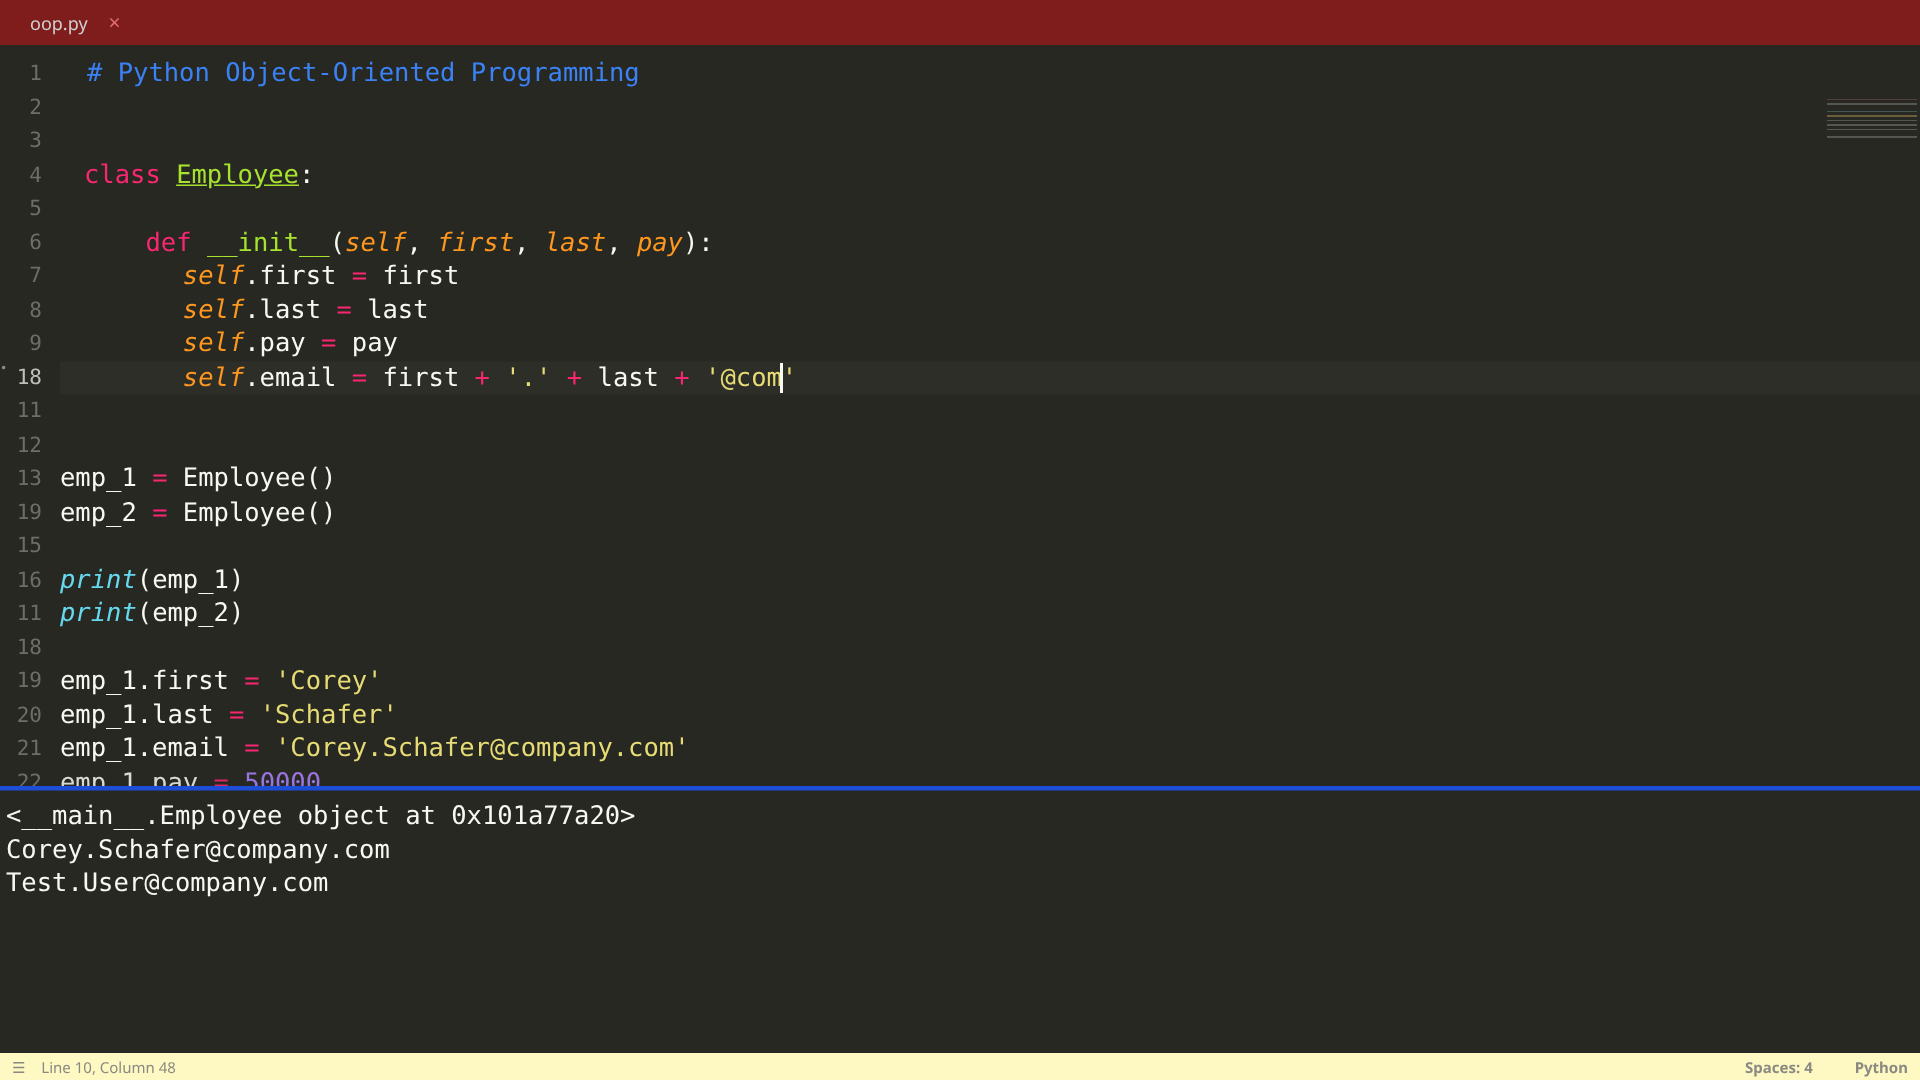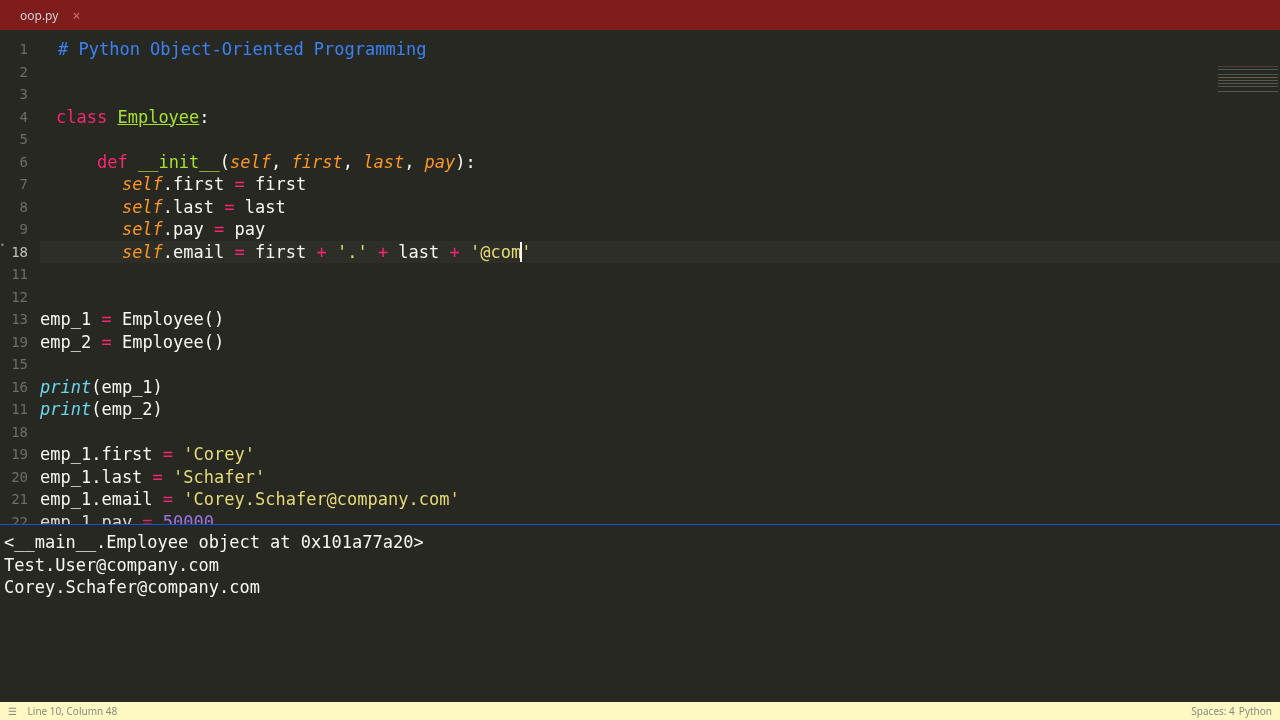--- a/index.html
+++ b/index.html
@@ -97,21 +97,21 @@
                     #aaa 3px 4px, transparent 4px 8px,
                     #7aa 8px 9px, transparent 9px 11px,
                     #e8c26b 11px 12px, transparent 12px 14px,
                     #aaa 14px 15px, transparent 15px 17px,
                     #aaa 17px 18px, transparent 18px 20px,
                     #aaa 20px 21px, transparent 21px 25px,
                     #aaa 25px 26px, transparent 26px 30px)
     no-repeat;
 }
 .output {
-  border-top: 1px solid #1d4ed8;
+  border-top: 3px solid #1d4ed8;
   padding: 6px 4px;
   font-size: 17px;
   line-height: 22.5px;
   background: #272822;
 }
 .output > div { white-space: pre; }
 .statusbar {
   position: absolute;
   bottom: 0;
   left: 0;
@@ -119,21 +119,21 @@
   height: 18px;
   background: #fef9c3;
   display: flex;
   align-items: center;
   justify-content: space-between;
   padding: 0 8px;
   font-size: 10px;
   font-family: system-ui, -apple-system, sans-serif;
   color: #8a8a82;
 }
-.status-right { display: flex; gap: 4px; }
+.status-right { display: flex; gap: 28px; font-weight: bold; }
 .s-comment { color: #3b82f6; margin-left: 18px; }
 .s-keyword { color: #f92672; margin-left: 16px; }
 .s-classname { color: #a6e22e; text-decoration: underline; margin-top: 44px; }
 .s-funcname { color: #a6e22e; }
 .s-param { color: #fd971f; font-style: italic; }
 .s-self { color: #fd971f; font-style: italic; }
 .s-op { color: #f92672; }
 .s-string { color: #e6db74; }
 .s-number { color: #ae81ff; }
 .s-builtin { color: #66d9ef; font-style: italic; }
@@ -173,22 +173,22 @@
       <div>20</div>
       <div>21</div>
       <div>22</div>
     </div>
   <div class="code" id="code"><div><span class="s-comment"># Python Object-Oriented Programming</span></div><div></div><div></div><div><span class="s-keyword">class</span><span class="s-plain"> </span><span class="s-classname">Employee</span><span class="s-plain">:</span></div><div></div><div><span class="s-plain">    </span><span class="s-keyword">def</span><span class="s-plain"> </span><span class="s-funcname">__init__</span><span class="s-plain">(</span><span class="s-param">self</span><span class="s-plain">, </span><span class="s-param">first</span><span class="s-plain">, </span><span class="s-param">last</span><span class="s-plain">, </span><span class="s-param">pay</span><span class="s-plain">):</span></div><div><span class="s-plain">        </span><span class="s-self">self</span><span class="s-plain">.first </span><span class="s-op">=</span><span class="s-plain"> first</span></div><div><span class="s-plain">        </span><span class="s-self">self</span><span class="s-plain">.last </span><span class="s-op">=</span><span class="s-plain"> last</span></div><div><span class="s-plain">        </span><span class="s-self">self</span><span class="s-plain">.pay </span><span class="s-op">=</span><span class="s-plain"> pay</span></div><span class="dirty-mark" style="top: 210.5px;">•</span><div class="hl-line"><span class="s-plain">        </span><span class="s-self">self</span><span class="s-plain">.email </span><span class="s-op">=</span><span class="s-plain"> first </span><span class="s-op">+</span><span class="s-plain"> </span><span class="s-string">'.'</span><span class="s-plain"> </span><span class="s-op">+</span><span class="s-plain"> last </span><span class="s-op">+</span><span class="s-plain"> </span><span class="s-string">'@com</span><span class="cursor"></span><span class="s-string">'</span></div><div></div><div></div><div><span class="s-plain">emp_1 </span><span class="s-op">=</span><span class="s-plain"> Employee()</span></div><div><span class="s-plain">emp_2 </span><span class="s-op">=</span><span class="s-plain"> Employee()</span></div><div></div><div><span class="s-builtin">print</span><span class="s-plain">(emp_1)</span></div><div><span class="s-builtin">print</span><span class="s-plain">(emp_2)</span></div><div></div><div><span class="s-plain">emp_1.first </span><span class="s-op">=</span><span class="s-plain"> </span><span class="s-string">'Corey'</span></div><div><span class="s-plain">emp_1.last </span><span class="s-op">=</span><span class="s-plain"> </span><span class="s-string">'Schafer'</span></div><div><span class="s-plain">emp_1.email </span><span class="s-op">=</span><span class="s-plain"> </span><span class="s-string">'Corey.Schafer@company.com'</span></div><div style="opacity: 0.85;"><span class="s-plain">emp_1.pay </span><span class="s-op">=</span><span class="s-plain"> </span><span class="s-number">50000</span></div></div>
   <div class="minimap"></div>
 </div>
 
 <div class="output" id="output">
     <div>&lt;__main__.Employee object at 0x101a77a20&gt;</div>
+    <div>Corey.Schafer@company.com</div>
     <div>Test.User@company.com</div>
-    <div>Corey.Schafer@company.com</div>
   </div>
 
 <div class="statusbar">
   <div>
     <span>☰</span>
     <span style="margin-left:8px">Line 10, Column 48</span>
   </div>
   <div class="status-right">
     <span>Spaces: 4</span>
     <span>Python</span>

